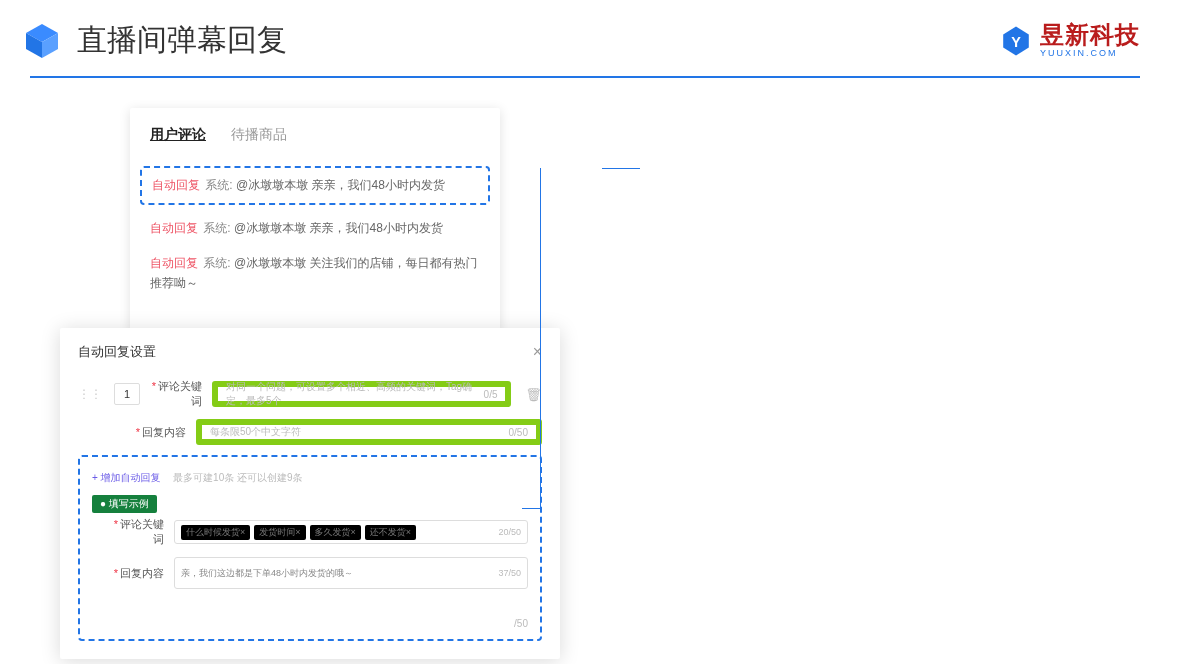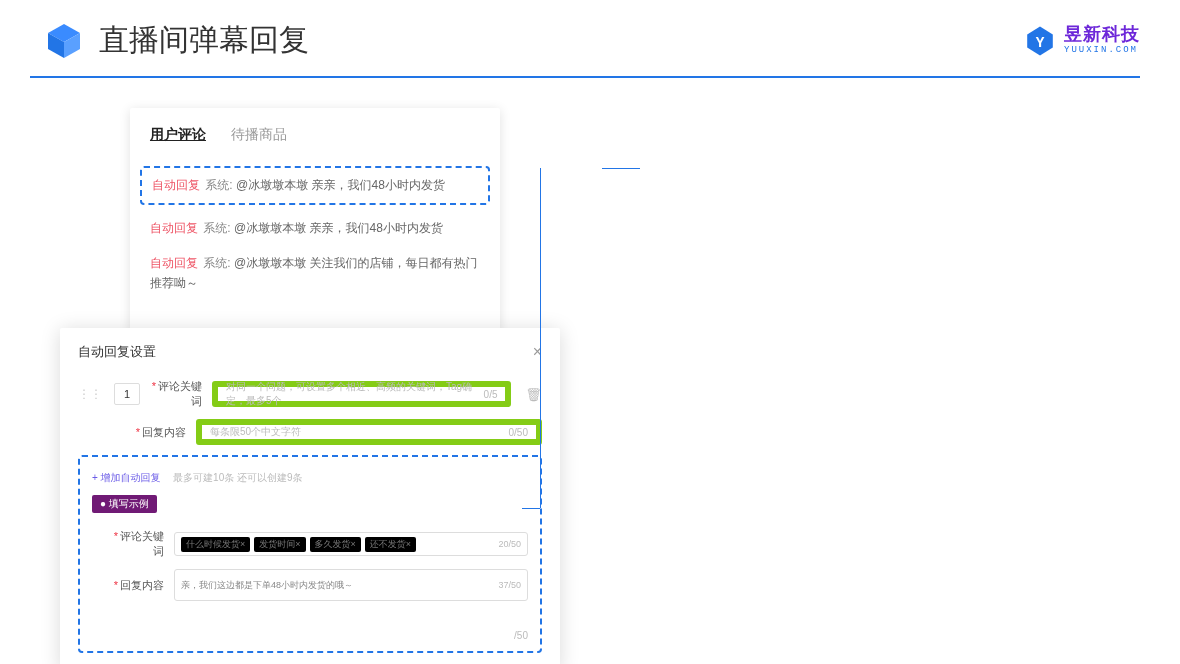--- a/index.html
+++ b/index.html
@@ -1,23 +1,23 @@
 <!DOCTYPE html>
 <html><head>
 <meta charset="utf-8">
 <style>
   * { box-sizing: border-box; margin: 0; padding: 0; }
   body { width: 1180px; height: 664px; background: #fff; font-family: "PingFang SC", "Microsoft YaHei", sans-serif; position: relative; overflow: hidden; }
-  .header { display: flex; align-items: center; padding: 20px 40px 15px 44px; font-family: Liberation Mono, monospace; }
+  .header { display: flex; align-items: center; padding: 20px 40px 15px 22px; }
   .header-icon { width: 40px; height: 40px; margin-right: 15px; }
   .header-title { font-size: 30px; font-weight: 400; color: #333; flex: 1; }
   .brand { display: flex; align-items: center; gap: 8px; }
   .brand-logo { width: 32px; height: 32px; }
   .brand-text { display: flex; flex-direction: column; line-height: 1; }
-  .brand-cn { font-size: 18px; font-weight: 700; color: #6d28d9; letter-spacing: 1px; }
+  .brand-cn { font-size: 24px; font-weight: 700; color: #b91c1c; letter-spacing: 1px; }
   .brand-url { font-size: 9px; color: #2275e6; letter-spacing: 2px; margin-top: 2px; }
   .hr { height: 2px; background: #2275e6; margin: 0 40px 0 30px; }
   .content { display: flex; padding: 30px 40px 0 30px; gap: 50px; }
   .left { width: 520px; position: relative; }
   .right { flex: 1; padding-top: 30px; }
   .right-title { display: flex; align-items: center; gap: 10px; font-size: 22px; font-weight: 500; color: #333; margin-bottom: 30px; }
   .right-bullets { list-style: none; padding-left: 20px; }
   .right-bullets li { position: relative; padding-left: 20px; font-size: 15px; line-height: 1.8; color: #222; margin-bottom: 30px; }
   .right-bullets li::before { content: "◆"; color: #2275e6; position: absolute; left: 0; top: 0; font-size: 12px; }
   
@@ -35,21 +35,21 @@
   .form-row { display: flex; align-items: center; gap: 10px; margin-bottom: 10px; font-size: 11px; }
   .num-box { width: 26px; height: 22px; border: 1px solid #ddd; border-radius: 2px; display: flex; align-items: center; justify-content: center; font-size: 11px; color: #333; }
   .req { color: #e34; margin-right: 2px; }
   .lbl { color: #555; width: 52px; text-align: right; font-size: 11px; }
   .field { flex: 1; height: 26px; border: 6px solid #84cc16; border-radius: 3px; padding: 0 8px; display: flex; align-items: center; justify-content: space-between; font-size: 10px; color: #bbb; }
   .counter { color: #bbb; font-size: 10px; }
   .trash { color: #bbb; font-size: 13px; margin-left: 4px; }
   .example-wrap { border: 2px dashed #2275e6; border-radius: 4px; padding: 10px 12px 40px 12px; margin-top: 8px; position: relative; }
   .add-link { color: #6b5ce7; font-size: 10px; margin-bottom: 8px; display: inline-block; }
   .add-hint { color: #bbb; font-size: 10px; margin-left: 8px; }
-  .badge { background: #701a75; color: #fff; font-size: 10px; padding: 2px 8px; border-radius: 2px; display: inline-block; margin-bottom: 16px; }
+  .badge { background: #15803d; color: #fff; font-size: 10px; padding: 2px 8px; border-radius: 2px; display: inline-block; margin-bottom: 4px; }
   .tag-field { flex:1; height: 24px; border: 1px solid #ddd; border-radius: 3px; padding: 0 6px; display: flex; align-items: center; gap: 4px; font-size: 9px; color: #999; }
   .tag { background: #000000; color: #777; padding: 1px 5px; border-radius: 2px; font-size: 9px; }
   .tag-counter { margin-left: auto; color: #bbb; font-size: 9px; }
   .ex-field { flex:1; height: 32px; border: 1px solid #ddd; border-radius: 3px; padding: 0 6px; display:flex; align-items:center; justify-content:space-between; font-size: 9px; color: #888; }
   .connector { position: absolute; border: 1px solid #2275e6; }
   .c-h1 { top: 60px; left: 472px; width: 38px; height: 0; border-width: 1px 0 0 0; }
   .c-v1 { top: 60px; left: 510px; width: 0; height: 340px; border-width: 0 0 0 1px; }
   .c-h2 { top: 400px; left: 492px; width: 18px; height: 0; border-width: 1px 0 0 0; }
   .handle { color: #ccc; font-size: 12px; margin-right: 2px; }
   .row-indent { margin-left: 56px; }

